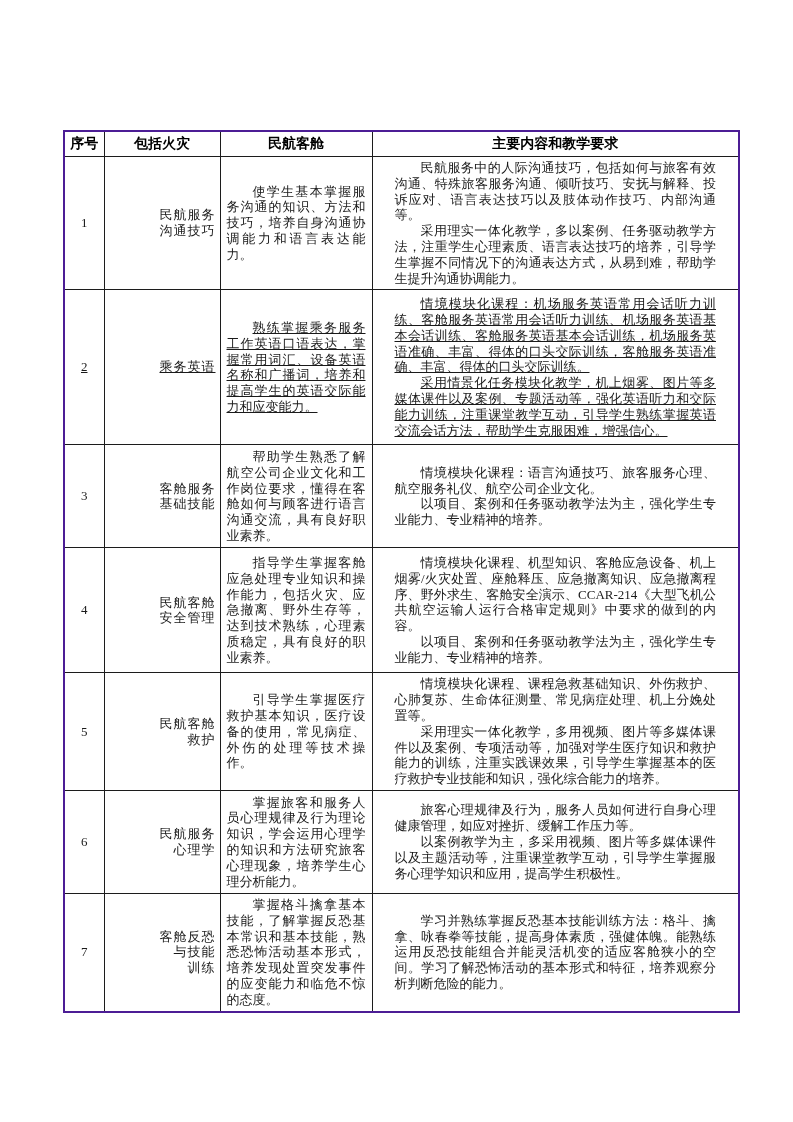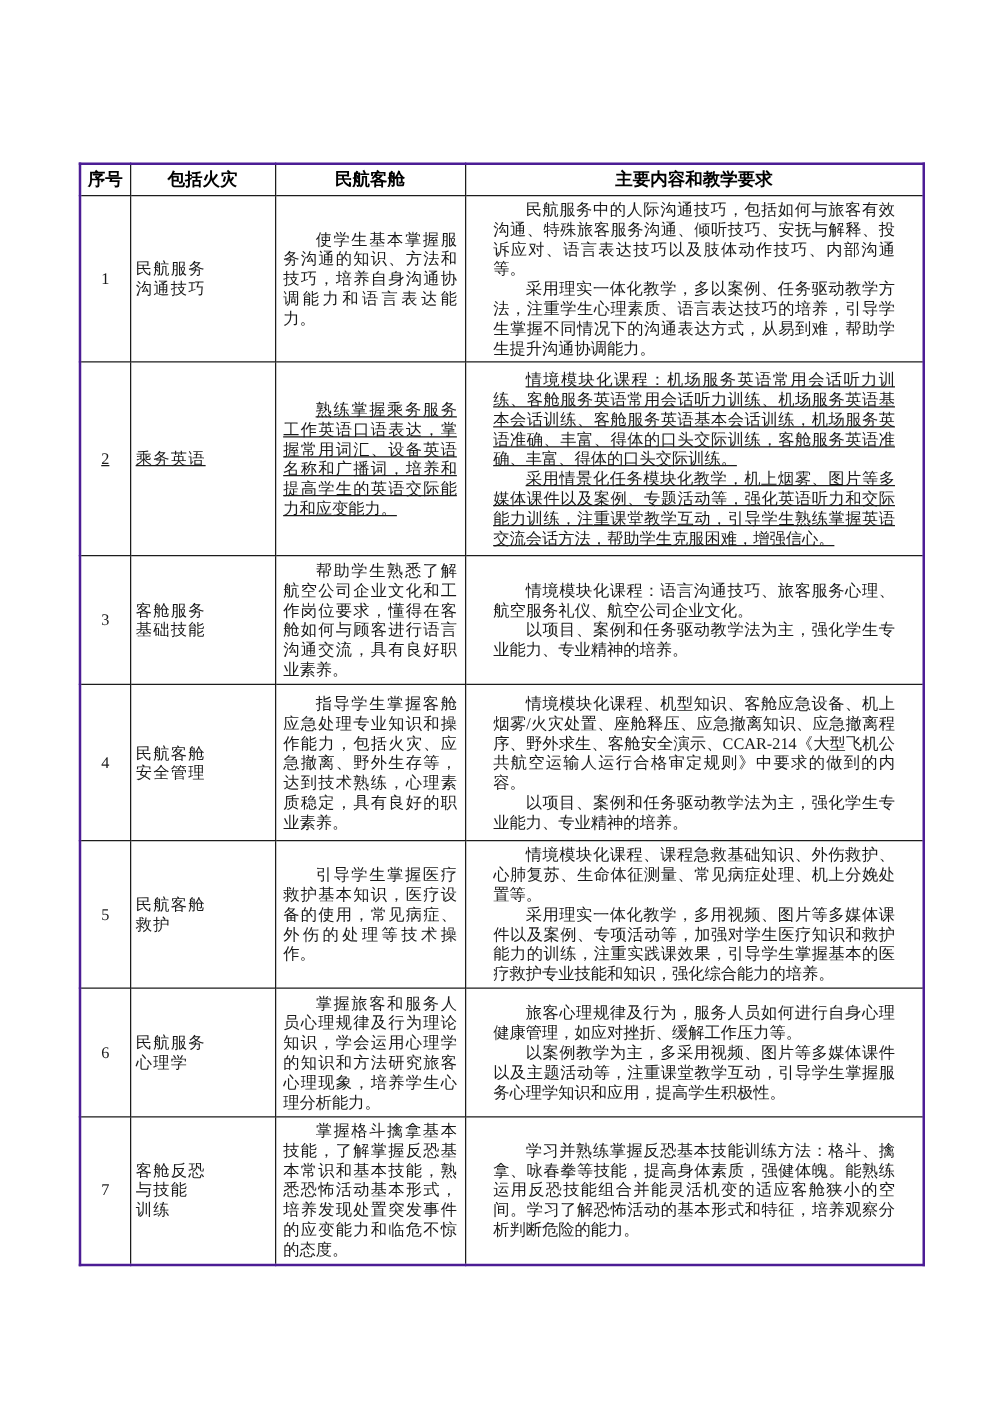--- a/index.html
+++ b/index.html
@@ -37,21 +37,21 @@
     height: 22px;
     padding: 1px 2px;
     color: #000;
   }
   .course-table td {
     font-size: 13px;
     line-height: 15.8px;
     padding: 3px 4px;
   }
   td.c-no { text-align: center; font-family: "Liberation Serif", serif; }
-  td.c-name { text-align: left; white-space: pre-line; letter-spacing: 1px; }
+  td.c-name { text-align: right; white-space: pre-line; letter-spacing: 1px; }
   td.c-obj, td.c-content { text-align: justify; text-justify: inter-character; }
   td.c-obj { padding: 3px 6px; }
   td.c-content { padding: 3px 22px; }
   td p { margin: 0; text-indent: 2em; }
   tr.hr1 td { height: 120px; }
   tr.hr2 td { height: 148px; text-decoration: underline; }
   tr.hr3 td { height: 96px; }
   tr.hr4 td { height: 118px; }
   tr.hr5 td { height: 99px; }
   tr.hr6 td { height: 96px; }

